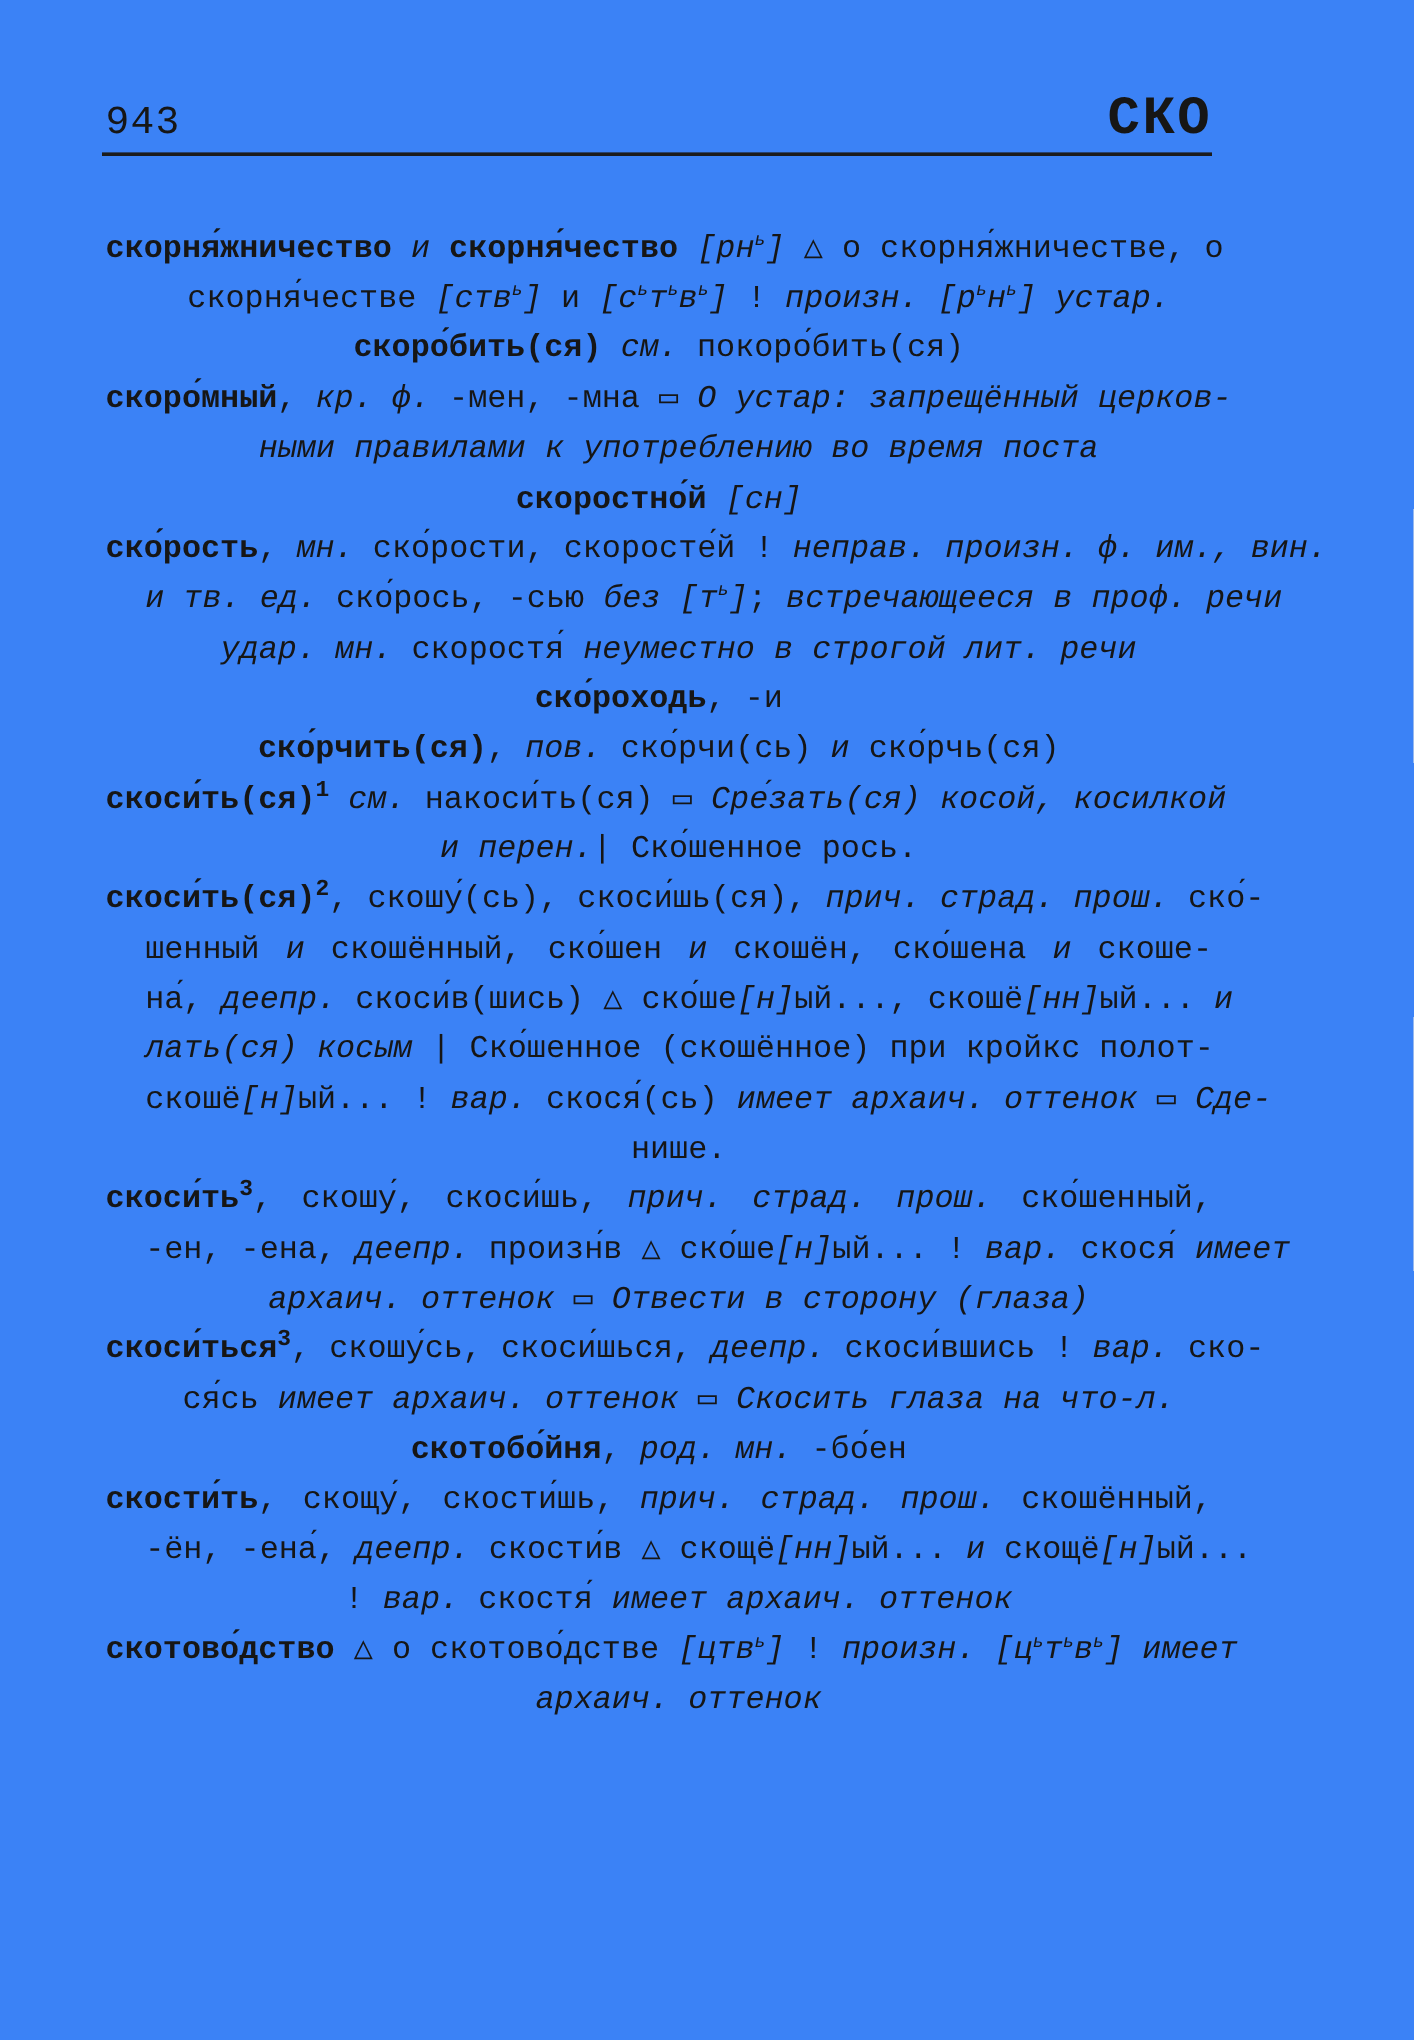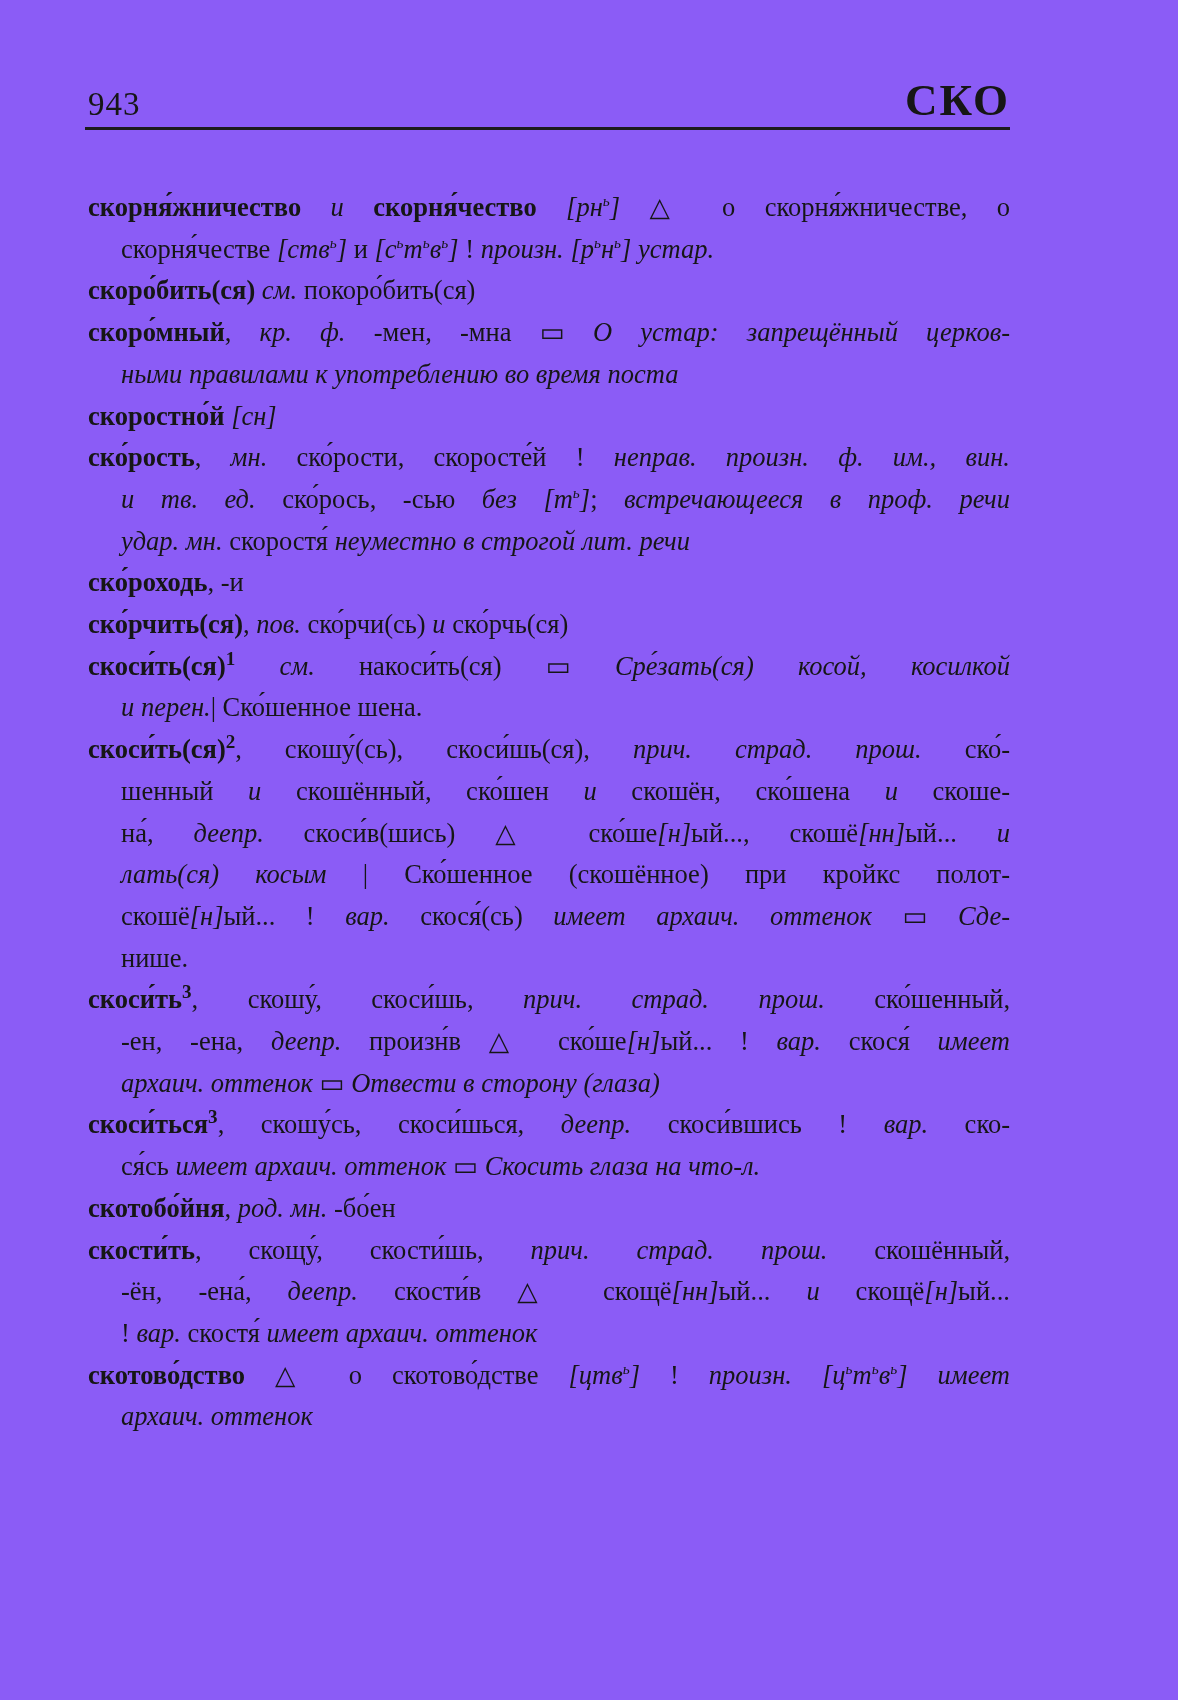--- a/index.html
+++ b/index.html
@@ -1,31 +1,31 @@
 <!DOCTYPE html>
 <html><head>
 <meta charset="utf-8">
 <style>
   html,body{margin:0;padding:0;background:#e8e8e8;}
   .sheet{
     position:relative;width:1178px;height:1700px;margin:0 auto;
-    background:#8b5cf6;color:#161616;
-    font-family:Liberation Serif, serif;
+    background:#3b82f6;color:#161616;
+    font-family:Liberation Mono, monospace;
     overflow:hidden;
   }
   .hdr{position:absolute;top:74px;left:88px;width:922px;display:flex;
        justify-content:space-between;align-items:baseline;}
   .pnum{font-size:33px;letter-spacing:1px;}
   .gw{font-size:45px;font-weight:bold;letter-spacing:2px;}
   .rule{position:absolute;left:85px;top:127px;width:925px;height:0;
         border-top:3px solid #1c1c1c;}
   .entries{position:absolute;top:187px;left:88px;width:922px;
            font-size:26.5px;line-height:41.7px;}
   .entry{margin:0;}
-  .line{margin:0;white-space:nowrap;text-align:left;}
+  .line{margin:0;white-space:nowrap;text-align:center;}
   .line.cont{padding-left:33px;}
   .line.just{text-align-last:justify;}
   .b{font-weight:bold;}
   .i{font-style:italic;}
   sup{line-height:0;}
   sup.bs{font-weight:bold;font-size:72%;font-style:normal;}
   sup.is{font-style:italic;font-size:58%;}
 </style>
 </head>
 <body>
@@ -57,21 +57,21 @@
         <p class="line cont"><span class="i">удар. мн.</span><span class="r"> скоростя́ </span><span class="i">неуместно в строгой лит. речи</span></p>
       </div>
       <div class="entry">
         <p class="line"><span class="b">ско́роходь</span><span class="r">, -и</span></p>
       </div>
       <div class="entry">
         <p class="line"><span class="b">ско́рчить(ся)</span><span class="r">, </span><span class="i">пов.</span><span class="r"> ско́рчи(сь) </span><span class="i">и</span><span class="r"> ско́рчь(ся)</span></p>
       </div>
       <div class="entry">
         <p class="line just"><span class="b">скоси́ть(ся)</span><sup class="bs">1</sup><span class="r"> </span><span class="i">см.</span><span class="r"> накоси́ть(ся) ▭ </span><span class="i">Сре́зать(ся) косой, косилкой</span></p>
-        <p class="line cont"><span class="i">и перен.</span><span class="r">| Ско́шенное шена.</span></p>
+        <p class="line cont"><span class="i">и перен.</span><span class="r">| Ско́шенное рось.</span></p>
       </div>
       <div class="entry">
         <p class="line just"><span class="b">скоси́ть(ся)</span><sup class="bs">2</sup><span class="r">, скошу́(сь), скоси́шь(ся), </span><span class="i">прич. страд. прош.</span><span class="r"> ско́-</span></p>
         <p class="line cont just"><span class="r">шенный </span><span class="i">и</span><span class="r"> скошённый, ско́шен </span><span class="i">и</span><span class="r"> скошён, ско́шена </span><span class="i">и</span><span class="r"> скоше-</span></p>
         <p class="line cont just"><span class="r">на́, </span><span class="i">деепр.</span><span class="r"> скоси́в(шись) △ ско́ше</span><span class="i">[н]</span><span class="r">ый..., скошё</span><span class="i">[нн]</span><span class="r">ый... </span><span class="i">и</span></p>
         <p class="line cont just"><span class="i">лать(ся) косым</span><span class="r"> | Ско́шенное (скошённое) при кройкс полот-</span></p>
         <p class="line cont just"><span class="r">скошё</span><span class="i">[н]</span><span class="r">ый... ! </span><span class="i">вар.</span><span class="r"> скося́(сь) </span><span class="i">имеет архаич. оттенок</span><span class="r"> ▭ </span><span class="i">Сде-</span></p>
         <p class="line cont"><span class="r">нише.</span></p>
       </div>
       <div class="entry">

